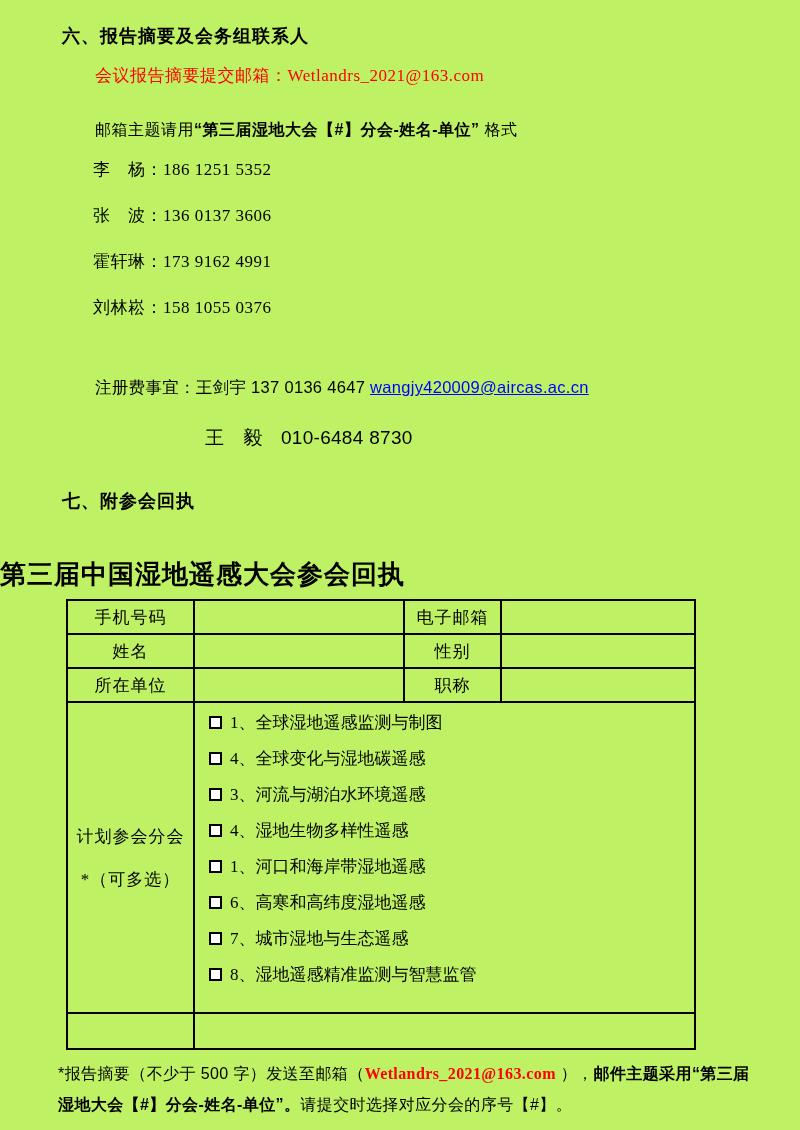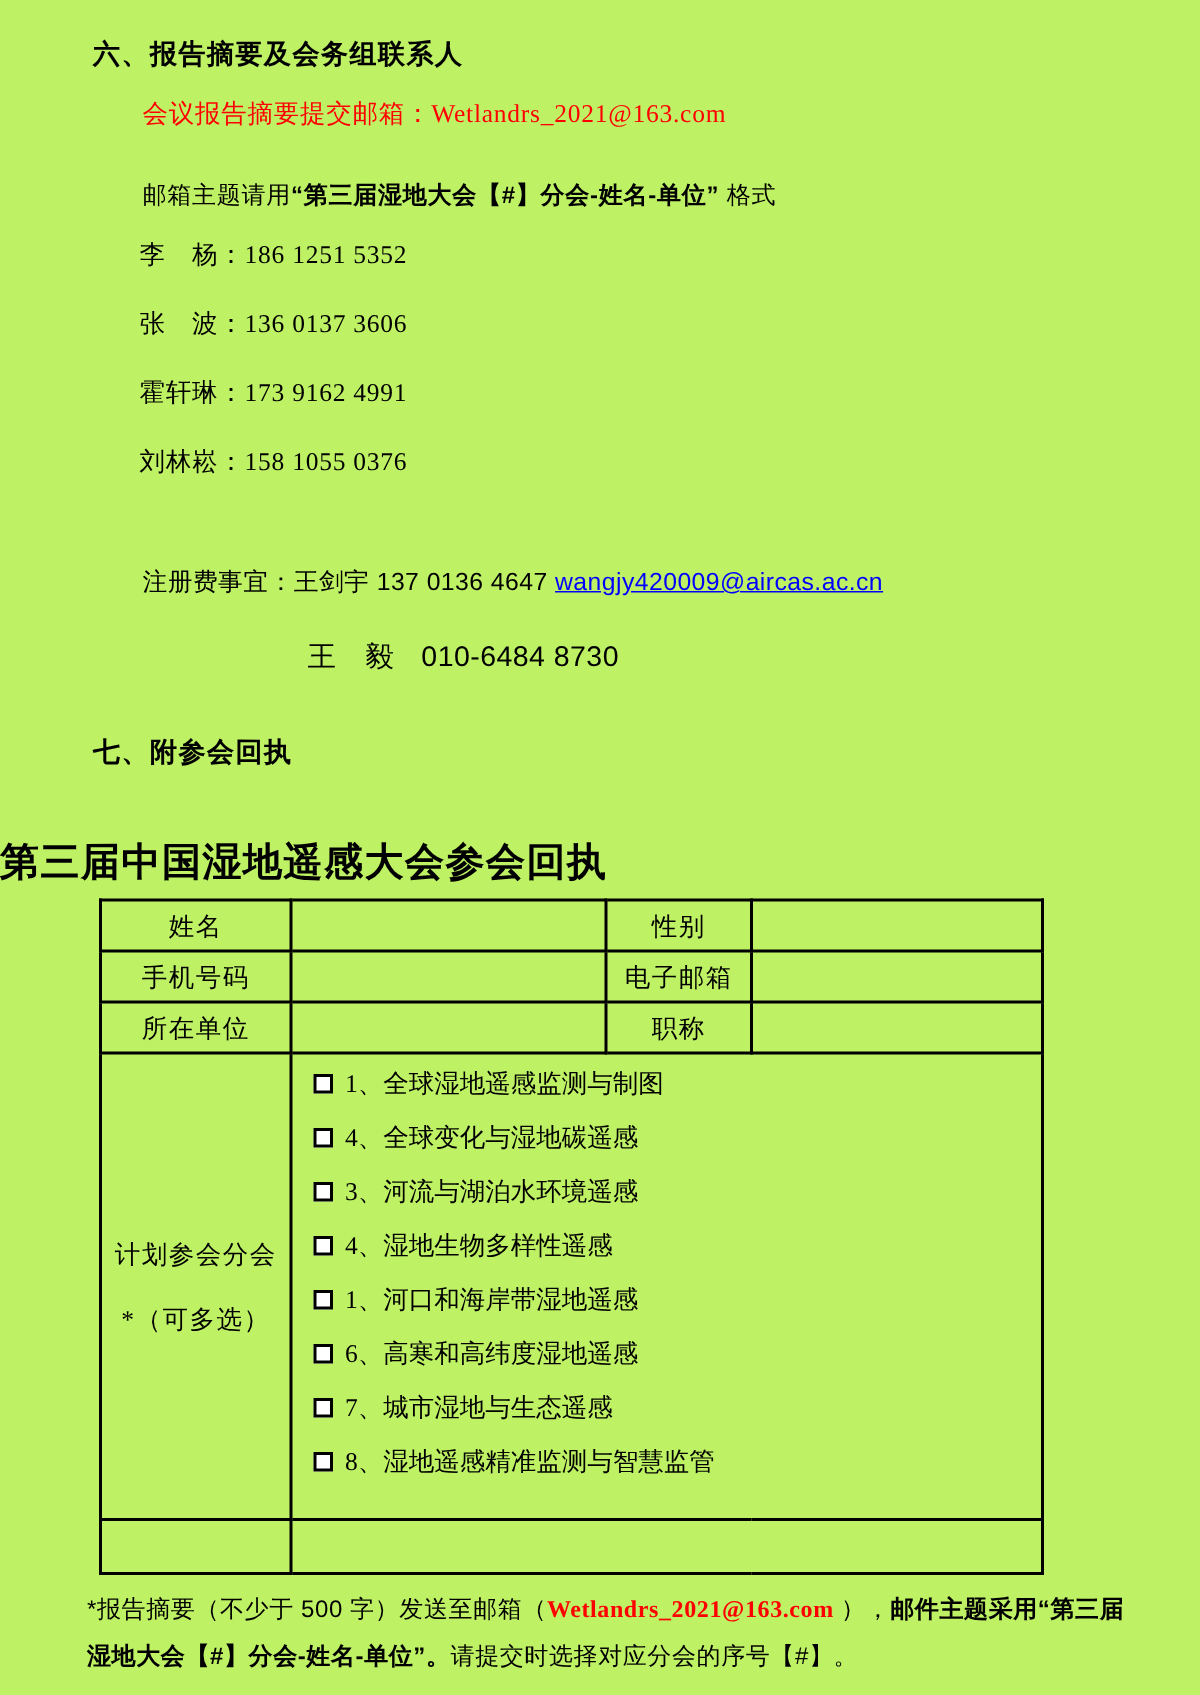--- a/index.html
+++ b/index.html
@@ -133,29 +133,29 @@
 
   <table class="reply">
     <colgroup>
       <col style="width:127px">
         <col style="width:210px">
         <col style="width:97px">
         <col style="width:194px">
     </colgroup>
     <tbody>
         <tr class="r-small">
+      <td class="lbl">手机号码</td>
+      <td></td>
+      <td class="lbl">电子邮箱</td>
+      <td></td>
+    </tr>
+    <tr class="r-small">
       <td class="lbl">姓名</td>
       <td></td>
       <td class="lbl">性别</td>
-      <td></td>
-    </tr>
-    <tr class="r-small">
-      <td class="lbl">手机号码</td>
-      <td></td>
-      <td class="lbl">电子邮箱</td>
       <td></td>
     </tr>
     <tr class="r-small">
       <td class="lbl">所在单位</td>
       <td></td>
       <td class="lbl">职称</td>
       <td></td>
     </tr>
     <tr>
       <td class="session-head">

